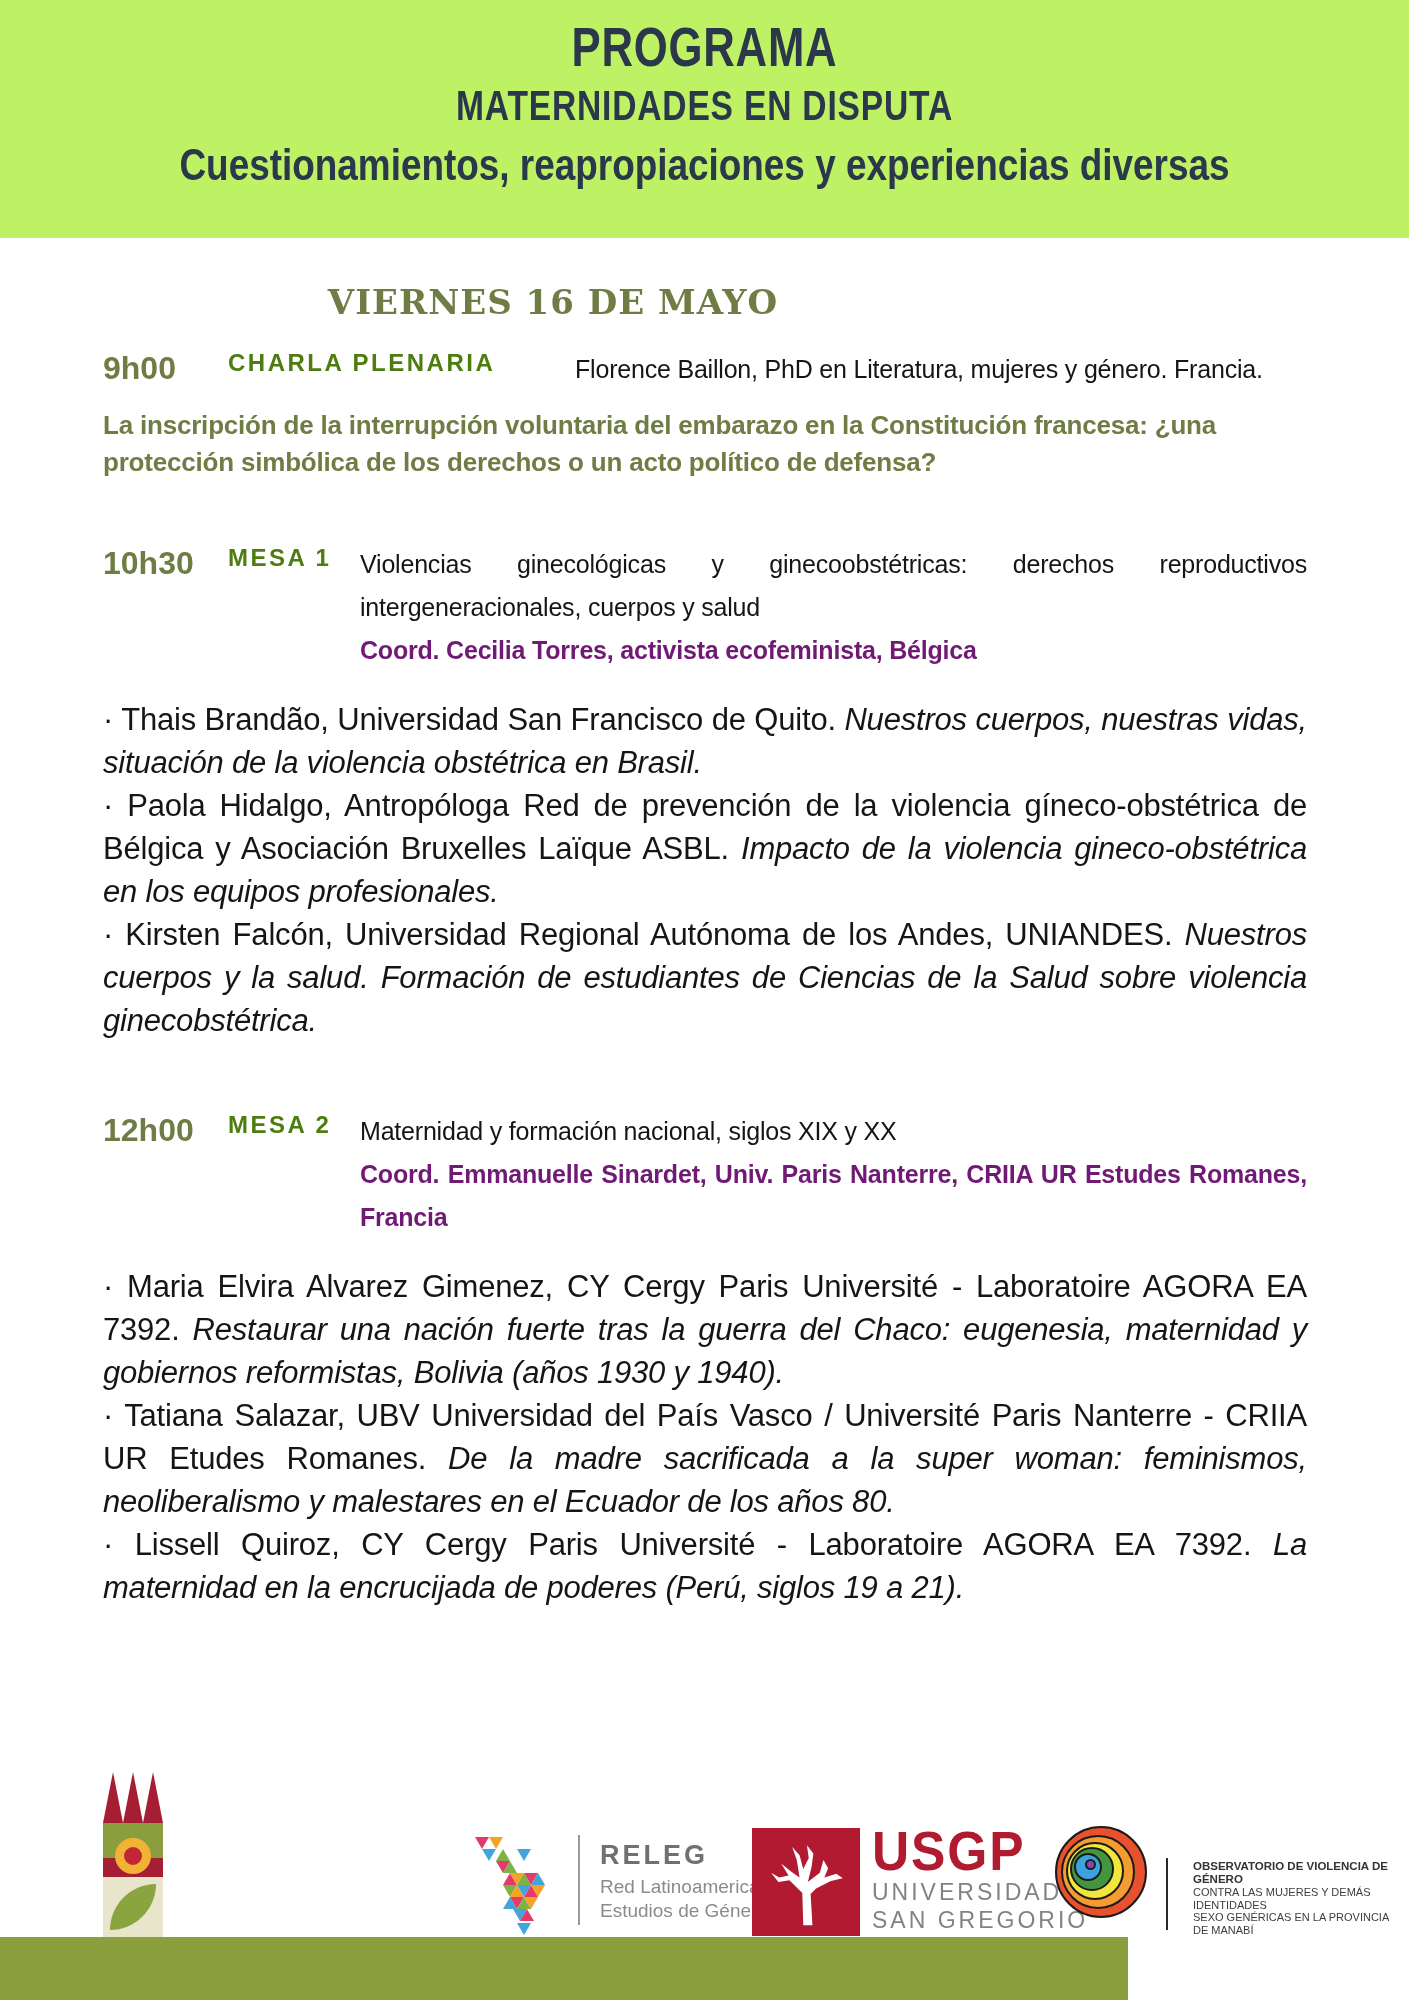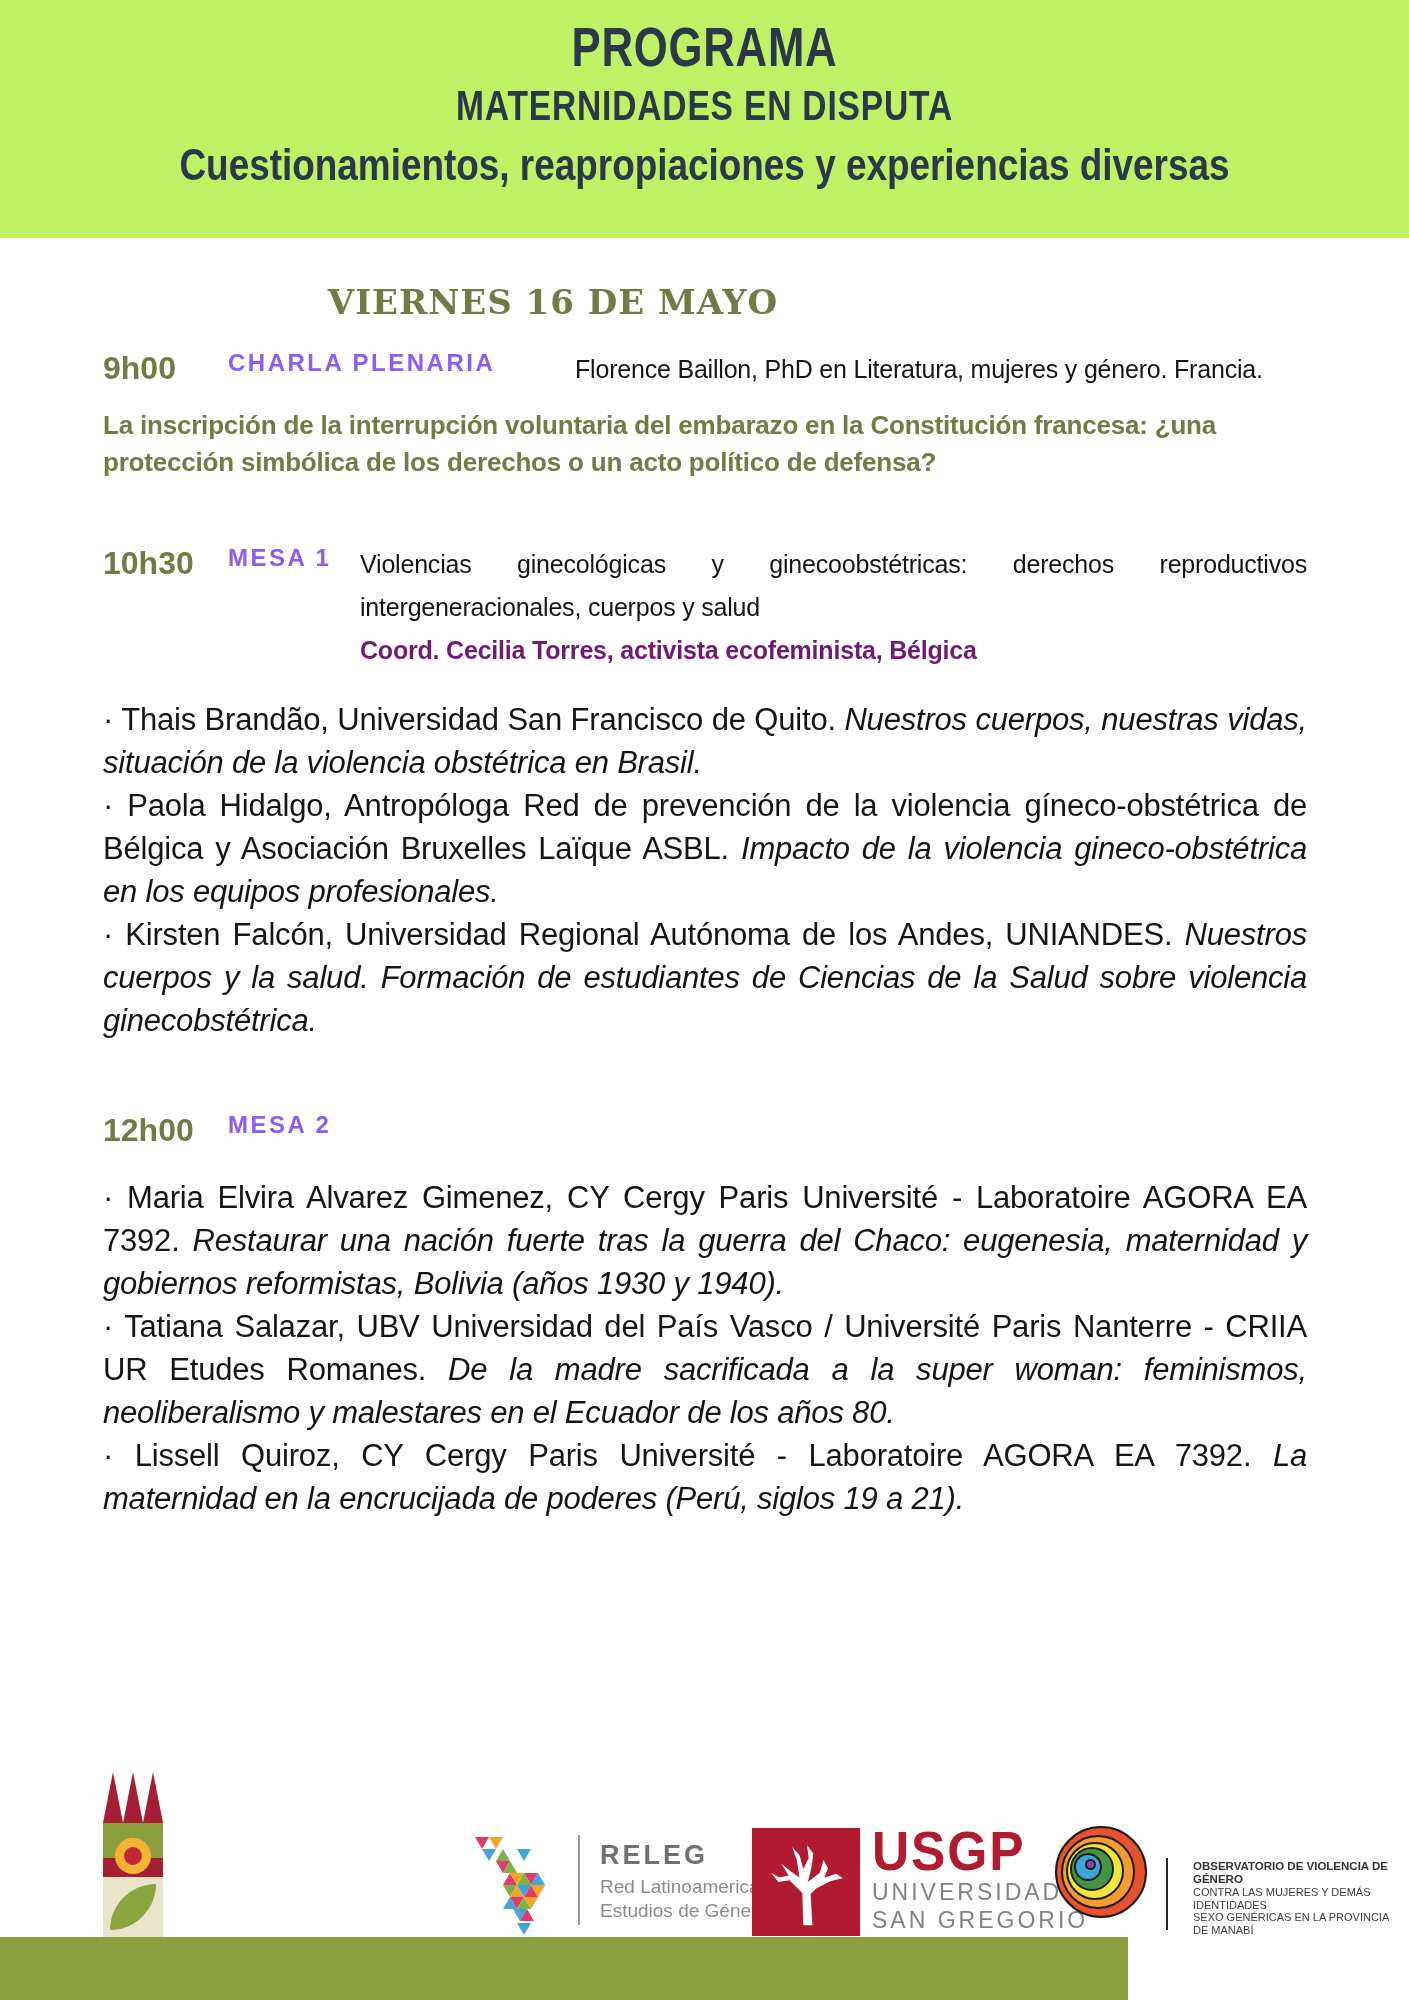--- a/index.html
+++ b/index.html
@@ -20,21 +20,21 @@
   .day-wrap{width:900px;margin-top:44px;text-align:center;}
   .day{font-family:"DejaVu Serif","Liberation Serif",serif;font-weight:bold;font-size:34px;
        color:#6f7c44;letter-spacing:1px;}
 
   .row{display:flex;align-items:flex-start;}
   .row.charla{margin-top:26px;}
   .row.mesa1{margin-top:62px;}
   .row.mesa2{margin-top:68px;}
   .time{width:125px;flex:0 0 125px;font-family:Liberation Sans, sans-serif;
         font-weight:bold;font-size:32px;color:#6f7c44;line-height:40px;}
-  .slot{font-weight:bold;font-size:24px;color:#8b5cf6;letter-spacing:2.5px;
+  .slot{font-weight:bold;font-size:24px;color:#4d7c0f;letter-spacing:2.5px;
         transform:scaleX(.85);transform-origin:left center;white-space:nowrap;
         padding-top:6px;line-height:30px;}
   .slot-col-wide{width:347px;flex:0 0 347px;}
   .slot-col-narrow{width:132px;flex:0 0 132px;}
   .row-body{flex:1;font-size:25px;line-height:43px;color:#151515;text-align:justify;letter-spacing:-0.2px;}
   .row-body .title{display:block;}
   .coord{font-weight:bold;color:#701a75;text-align:left;}
 
   .plenary-title{margin-top:16px;font-weight:bold;font-size:26px;
                  line-height:37px;color:#6f7c44;letter-spacing:-0.2px;}
@@ -132,20 +132,24 @@
   <div class="bullets">
     <p><span>· Thais Brandão, Universidad San Francisco de Quito. </span><span class="paper">Nuestros cuerpos, nuestras vidas, situación de la violencia obstétrica en Brasil.</span></p>
     <p><span>· Paola Hidalgo, Antropóloga Red de prevención de la violencia gíneco-obstétrica de Bélgica y Asociación Bruxelles Laïque ASBL. </span><span class="paper">Impacto de la violencia gineco-obstétrica en los equipos profesionales.</span></p>
     <p><span>· Kirsten Falcón, Universidad Regional Autónoma de los Andes, UNIANDES. </span><span class="paper">Nuestros cuerpos y la salud. Formación de estudiantes de Ciencias de la Salud sobre violencia ginecobstétrica.</span></p>
   </div>
 
   <div class="row mesa2">
     <div class="time">12h00</div>
     <div class="slot-col-narrow">
       <span class="slot">MESA 2</span>
+    </div>
+    <div class="row-body">
+      <span class="title">Maternidad y formación nacional, siglos XIX y XX</span>
+      <span class="coord">Coord. Emmanuelle Sinardet, Univ. Paris Nanterre, CRIIA UR Estudes Romanes, Francia</span>
     </div>
   </div>
 
   <div class="bullets">
     <p><span>· Maria Elvira Alvarez Gimenez, CY Cergy Paris Université - Laboratoire AGORA EA 7392. </span><span class="paper">Restaurar una nación fuerte tras la guerra del Chaco: eugenesia, maternidad y gobiernos reformistas, Bolivia (años 1930 y 1940).</span></p>
     <p><span>· Tatiana Salazar, UBV Universidad del País Vasco / Université Paris Nanterre - CRIIA UR Etudes Romanes. </span><span class="paper">De la madre sacrificada a la super woman: feminismos, neoliberalismo y malestares en el Ecuador de los años 80.</span></p>
     <p><span>· Lissell Quiroz, CY Cergy Paris Université - Laboratoire AGORA EA 7392. </span><span class="paper">La maternidad en la encrucijada de poderes (Perú, siglos 19 a 21).</span></p>
   </div>
 
 </main>

